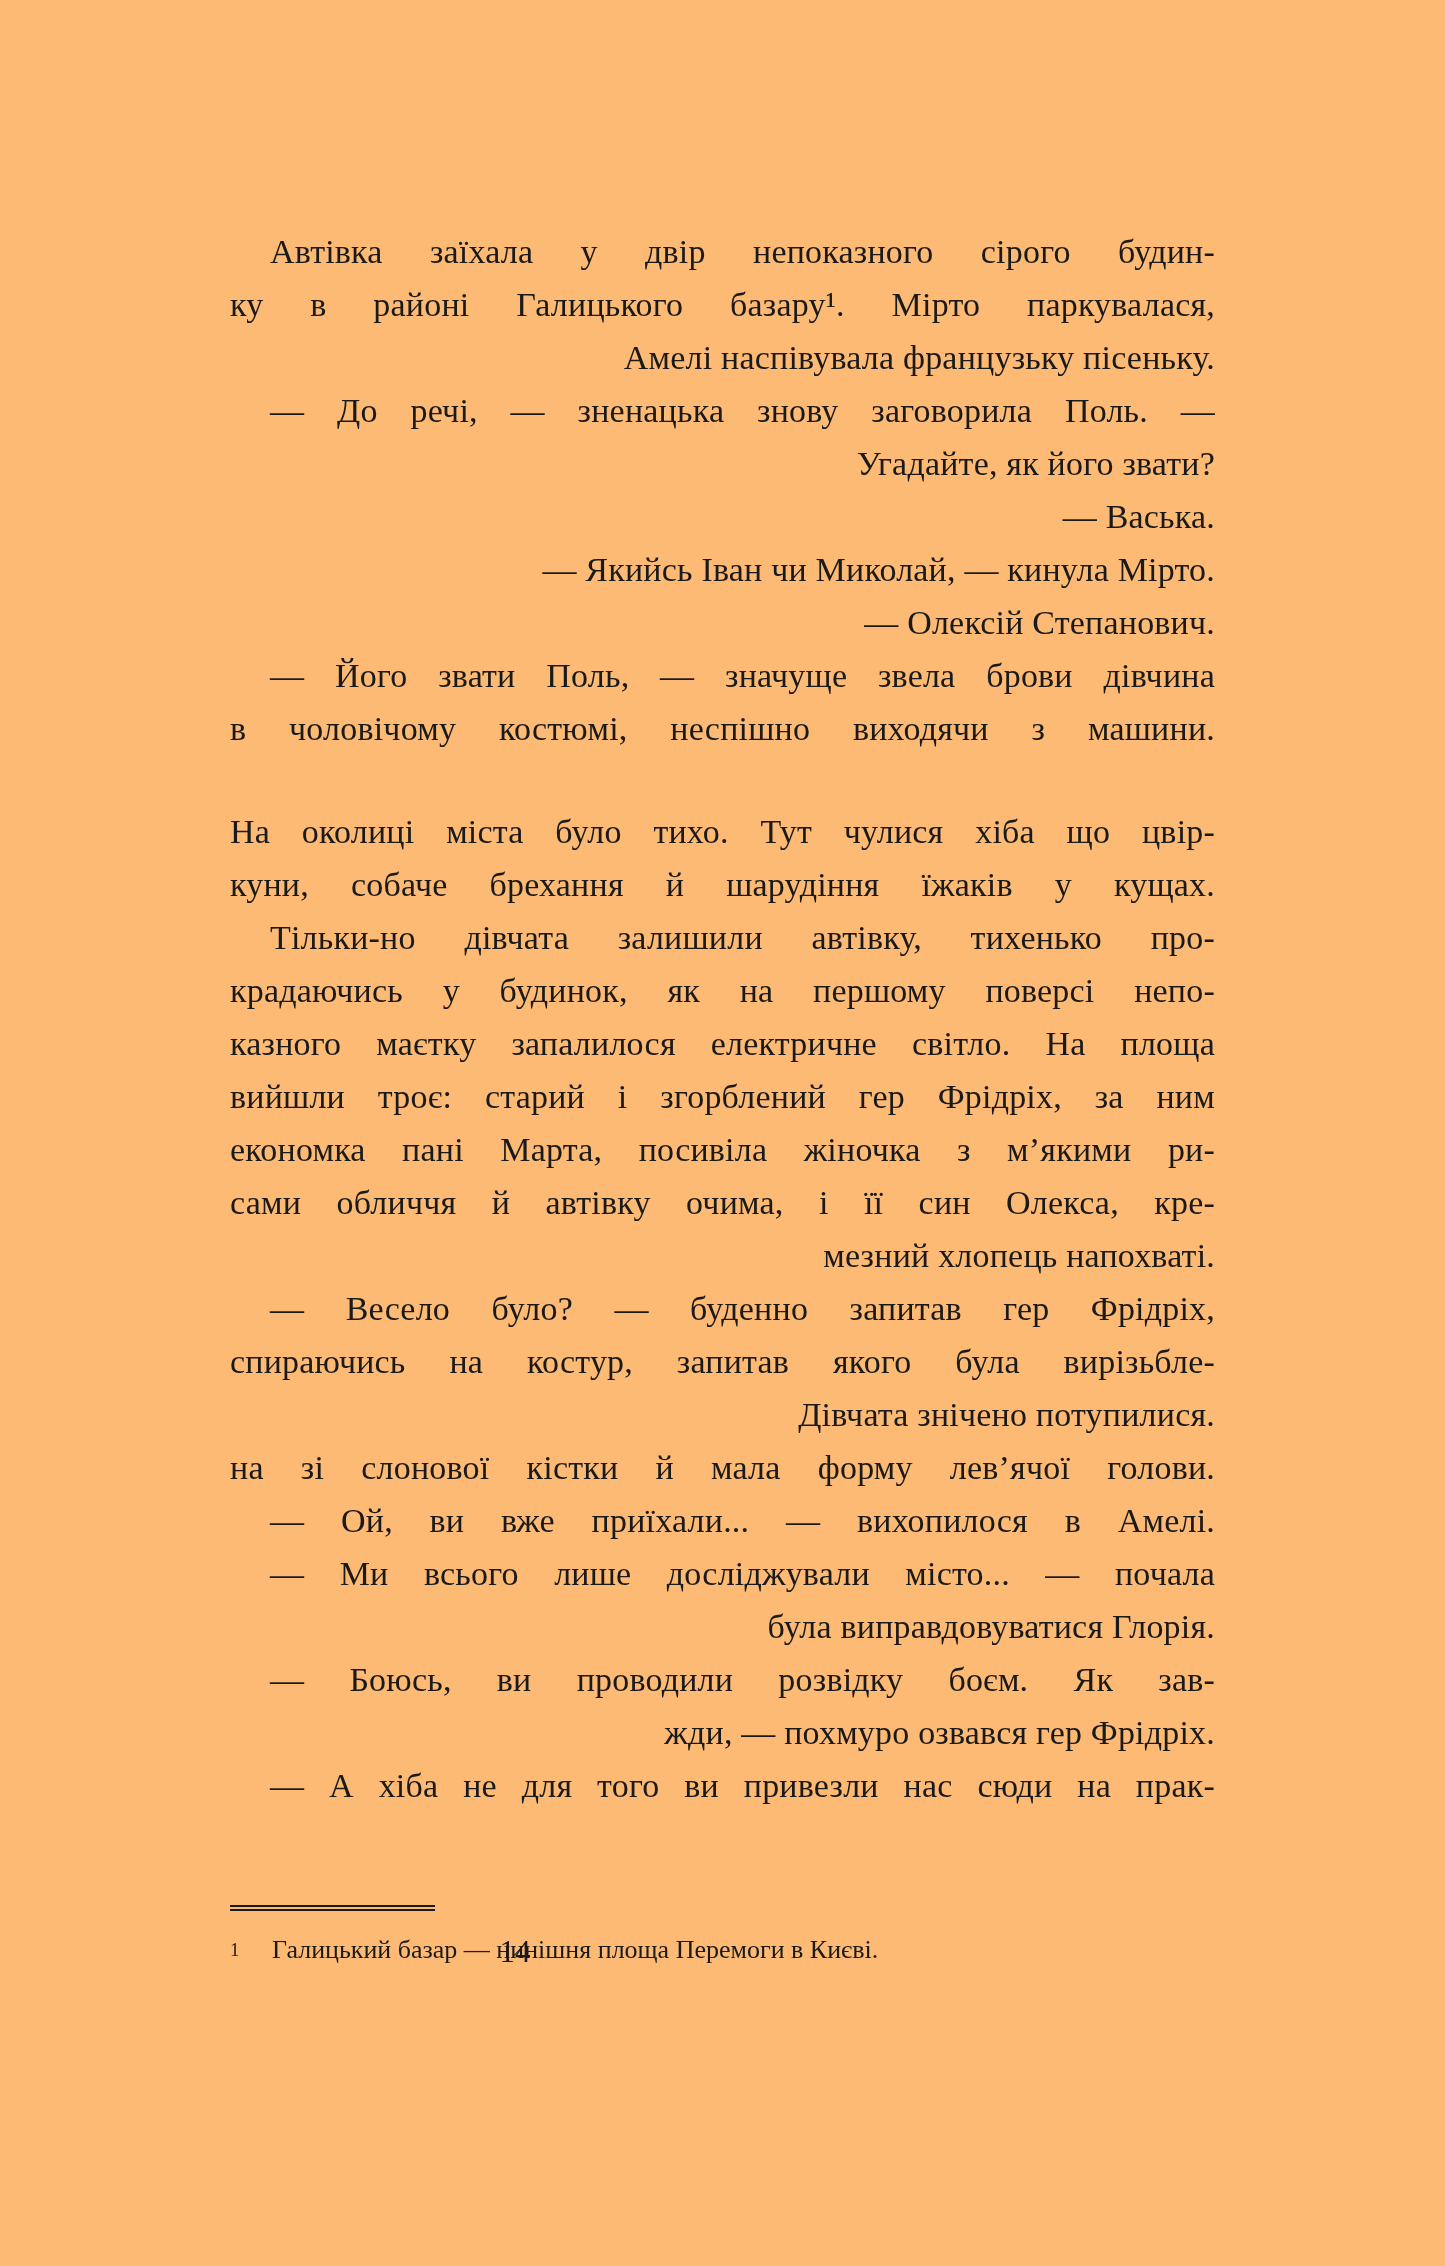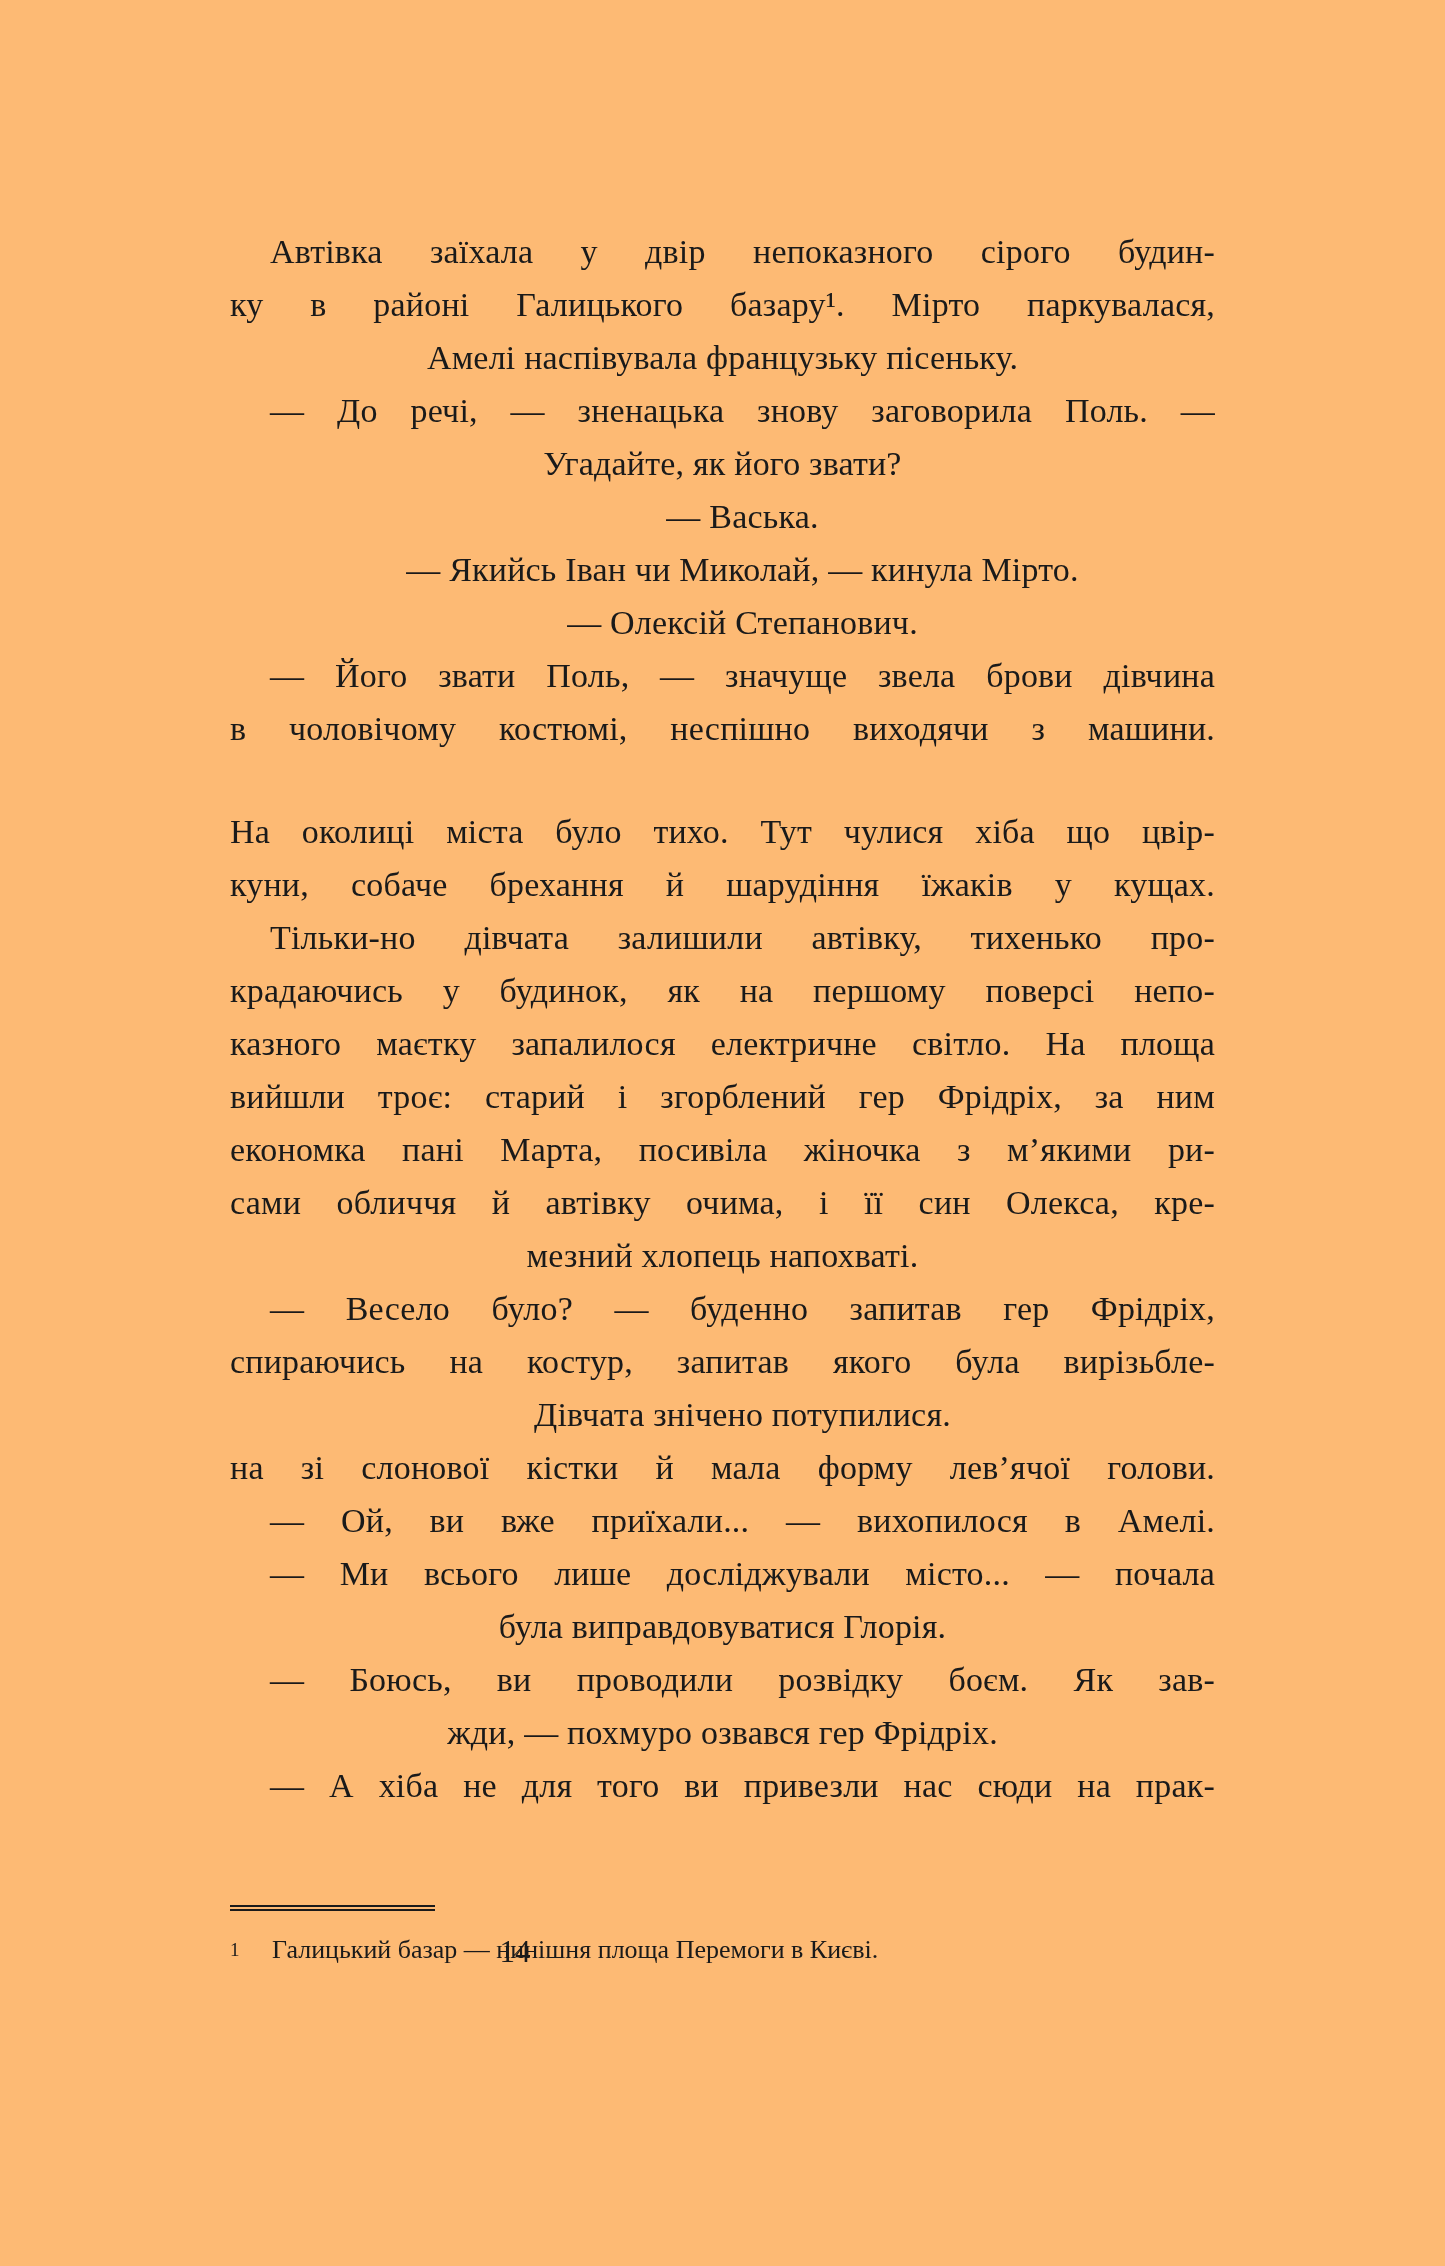--- a/index.html
+++ b/index.html
@@ -19,21 +19,21 @@
     position: absolute;
     left: 230px;
     top: 225px;
     width: 985px;
   }
 
   .line {
     font-size: 34px;
     line-height: 53px;
     height: 53px;
-    text-align: center;
+    text-align: right;
     white-space: normal;
     letter-spacing: 0.2px;
   }
   .line.justify { text-align: justify; text-align-last: justify; }
   .line.indent  { padding-left: 40px; }
   .line.section-start { margin-top: 50px; }
 
   .footnote-block {
     position: absolute;
     left: 230px;

